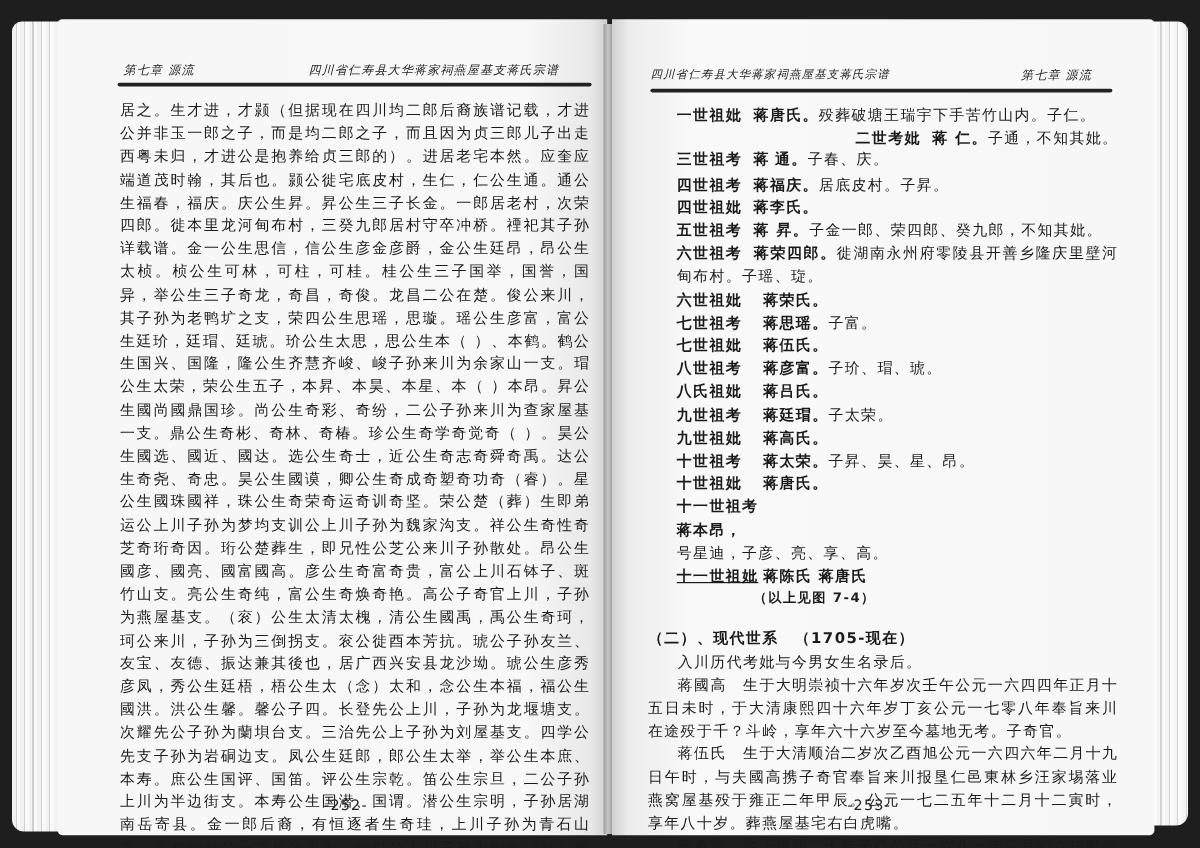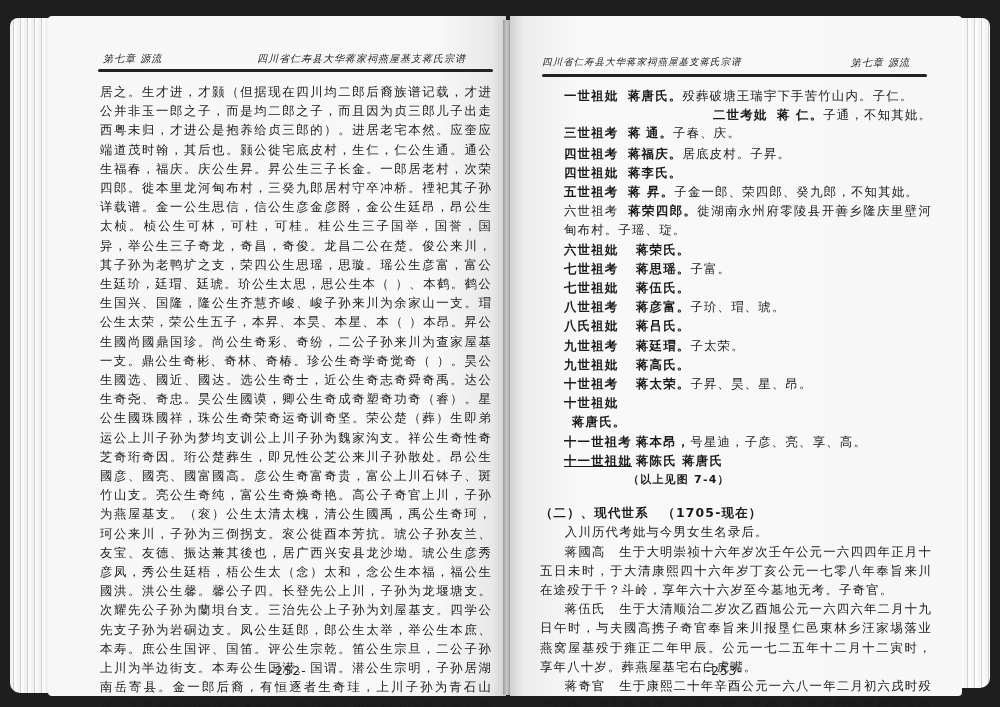--- a/index.html
+++ b/index.html
@@ -74,21 +74,21 @@
       <div class="entry" style="padding-left:24px;align-items:center;">
           <span class="gen">四世祖妣</span>
           <span class="name">蒋李氏。</span>
           <span></span>
         </div>
       <div class="entry" style="padding-left:24px;">
           <span class="gen">五世祖考</span>
           <span class="name">蒋 昇。</span>
           <span>子金一郎、荣四郎、癸九郎，不知其妣。</span>
         </div>
-      <div style="padding-left:24px;white-space:normal;"><span class="gen" style="display:inline-block;width:64px;font-weight:normal;">六世祖考</span><span class="name" style="font-weight:bold;">蒋荣四郎。</span><span>徙湖南永州府零陵县开善乡隆庆里壁河甸布村。子瑶、琁。</span></div>
+      <div style="padding-left:24px;white-space:normal;"><span class="gen" style="display:inline-block;width:64px;font-weight:bold;">六世祖考</span><span class="name" style="font-weight:bold;">蒋荣四郎。</span><span>徙湖南永州府零陵县开善乡隆庆里壁河甸布村。子瑶、琁。</span></div>
       <div class="entry" style="padding-left:24px;">
           <span class="gen">六世祖妣</span>
           <span class="name" style="padding-left:8px;">蒋荣氏。</span>
           <span></span>
         </div>
       <div class="entry" style="padding-left:24px;">
           <span class="gen">七世祖考</span>
           <span class="name" style="padding-left:8px;">蒋思瑶。</span>
           <span>子富。</span>
         </div>
@@ -115,26 +115,26 @@
       <div class="entry" style="padding-left:24px;">
           <span class="gen">九世祖妣</span>
           <span class="name" style="padding-left:8px;">蒋高氏。</span>
           <span></span>
         </div>
       <div class="entry" style="padding-left:24px;">
           <span class="gen">十世祖考</span>
           <span class="name" style="padding-left:8px;">蒋太荣。</span>
           <span>子昇、昊、星、昂。</span>
         </div>
-      <div class="entry" style="padding-left:24px;flex-direction:column;">
+      <div class="entry" style="padding-left:24px;">
           <span class="gen">十世祖妣</span>
           <span class="name" style="padding-left:8px;">蒋唐氏。</span>
           <span></span>
         </div>
-      <div class="entry" style="padding-left:24px;">
+      <div class="entry" style="padding-left:24px;flex-direction:column;">
           <span class="gen" style="width:auto;padding-right:4px;">十一世祖考</span>
           <span class="name">蒋本昂，</span>
           <span>号星迪，子彦、亮、享、高。</span>
         </div>
       <div class="entry" style="padding-left:24px;">
           <span class="gen" style="width:auto;padding-right:4px;text-decoration:underline;">十一世祖妣</span>
           <span class="name">蒋陈氏 蒋唐氏</span>
           <span></span>
         </div>
       <p class="center-note" style="padding-left:88px;">（以上见图 7-4）</p>

